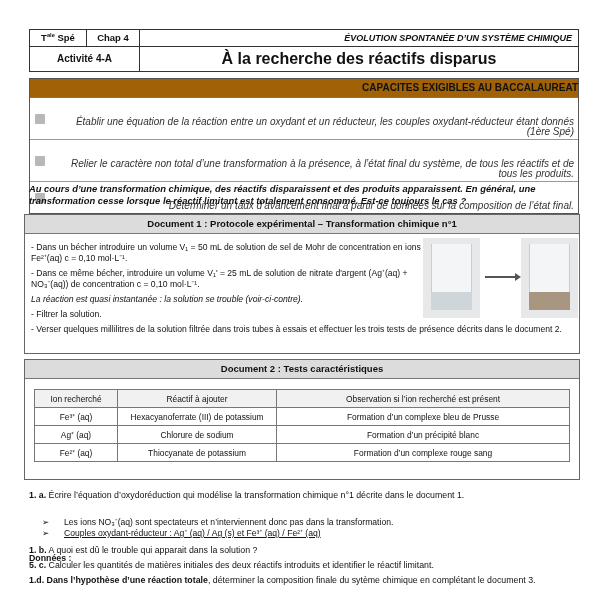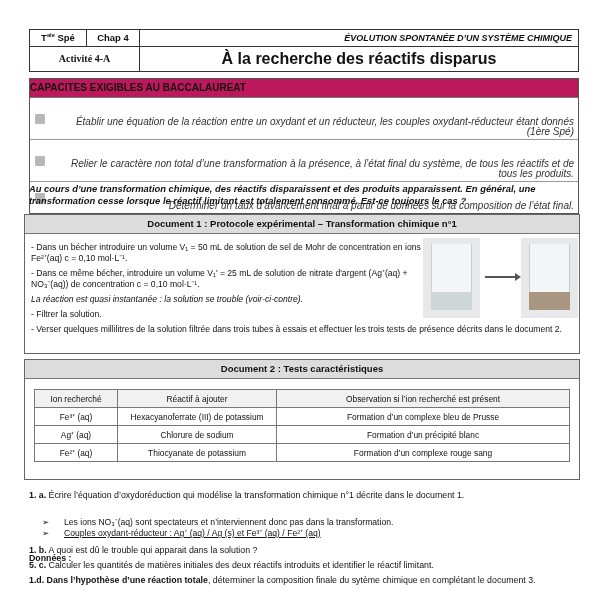--- a/index.html
+++ b/index.html
@@ -6,27 +6,27 @@
   body { width: 600px; height: 600px; overflow: hidden; position: relative;
          font-family: "Liberation Sans", sans-serif; color: #111; }
 
   
   .hdr { position: absolute; left: 29px; top: 29px; width: 548px; border: 1px solid #333; }
   .hdr-row1 { display: flex; height: 16px; border-bottom: 1px solid #333; }
   .hdr-row2 { display: flex; height: 24px; }
   .hdr-c1 { width: 56px; border-right: 1px solid #333; font-size: 9.5px; font-weight: bold; text-align: center; line-height: 16px; }
   .hdr-c2 { width: 52px; border-right: 1px solid #333; font-size: 9.5px; font-weight: bold; text-align: center; line-height: 16px; }
   .hdr-c3 { flex: 1; font-size: 9px; font-weight: bold; font-style: italic; text-align: right; padding-right: 6px; line-height: 16px; }
-  .hdr-act { width: 109px; border-right: 1px solid #333; font-size: 10px; font-weight: bold; text-align: center; line-height: 24px; font-family: Liberation Serif, serif; }
+  .hdr-act { width: 109px; border-right: 1px solid #333; font-size: 10px; font-weight: bold; text-align: center; line-height: 24px; }
   .hdr-title { flex: 1; font-size: 16px; font-weight: bold; text-align: center; line-height: 24px; }
   sup { font-size: 60%; line-height: 0; vertical-align: super; }
 
   
   .cap { position: absolute; left: 29px; top: 78px; width: 548px; border: 1px solid #555; }
-  .cap-head { background: #be185d; height: 18px; line-height: 18px; text-align: left; font-size: 10px; font-weight: bold; border-bottom: 1px solid #777; }
+  .cap-head { background: #a16207; height: 18px; line-height: 18px; text-align: right; font-size: 10px; font-weight: bold; border-bottom: 1px solid #777; }
   .cap-row { display: flex; border-bottom: 1px solid #999; min-height: 15px; align-items: center; }
   .cap-row:last-child { border-bottom: none; }
   .cap-icon { width: 20px; display: flex; justify-content: center; align-items: center; }
   .cap-icon span { display: block; width: 10px; height: 10px; background: #b8b8b8; border-radius: 1px; }
   .cap-text { flex: 1; font-size: 10px; font-style: italic; color: #333; padding: 19px 4px 2px 2px; line-height: 10px; text-align: right; }
 
   .intro { position: absolute; left: 29px; top: 183px; width: 550px; font-size: 9.4px; font-weight: bold; font-style: italic; line-height: 12px; }
 
   
   .doc1 { position: absolute; left: 24px; top: 214px; width: 554px; height: 138px; border: 1px solid #666; }

